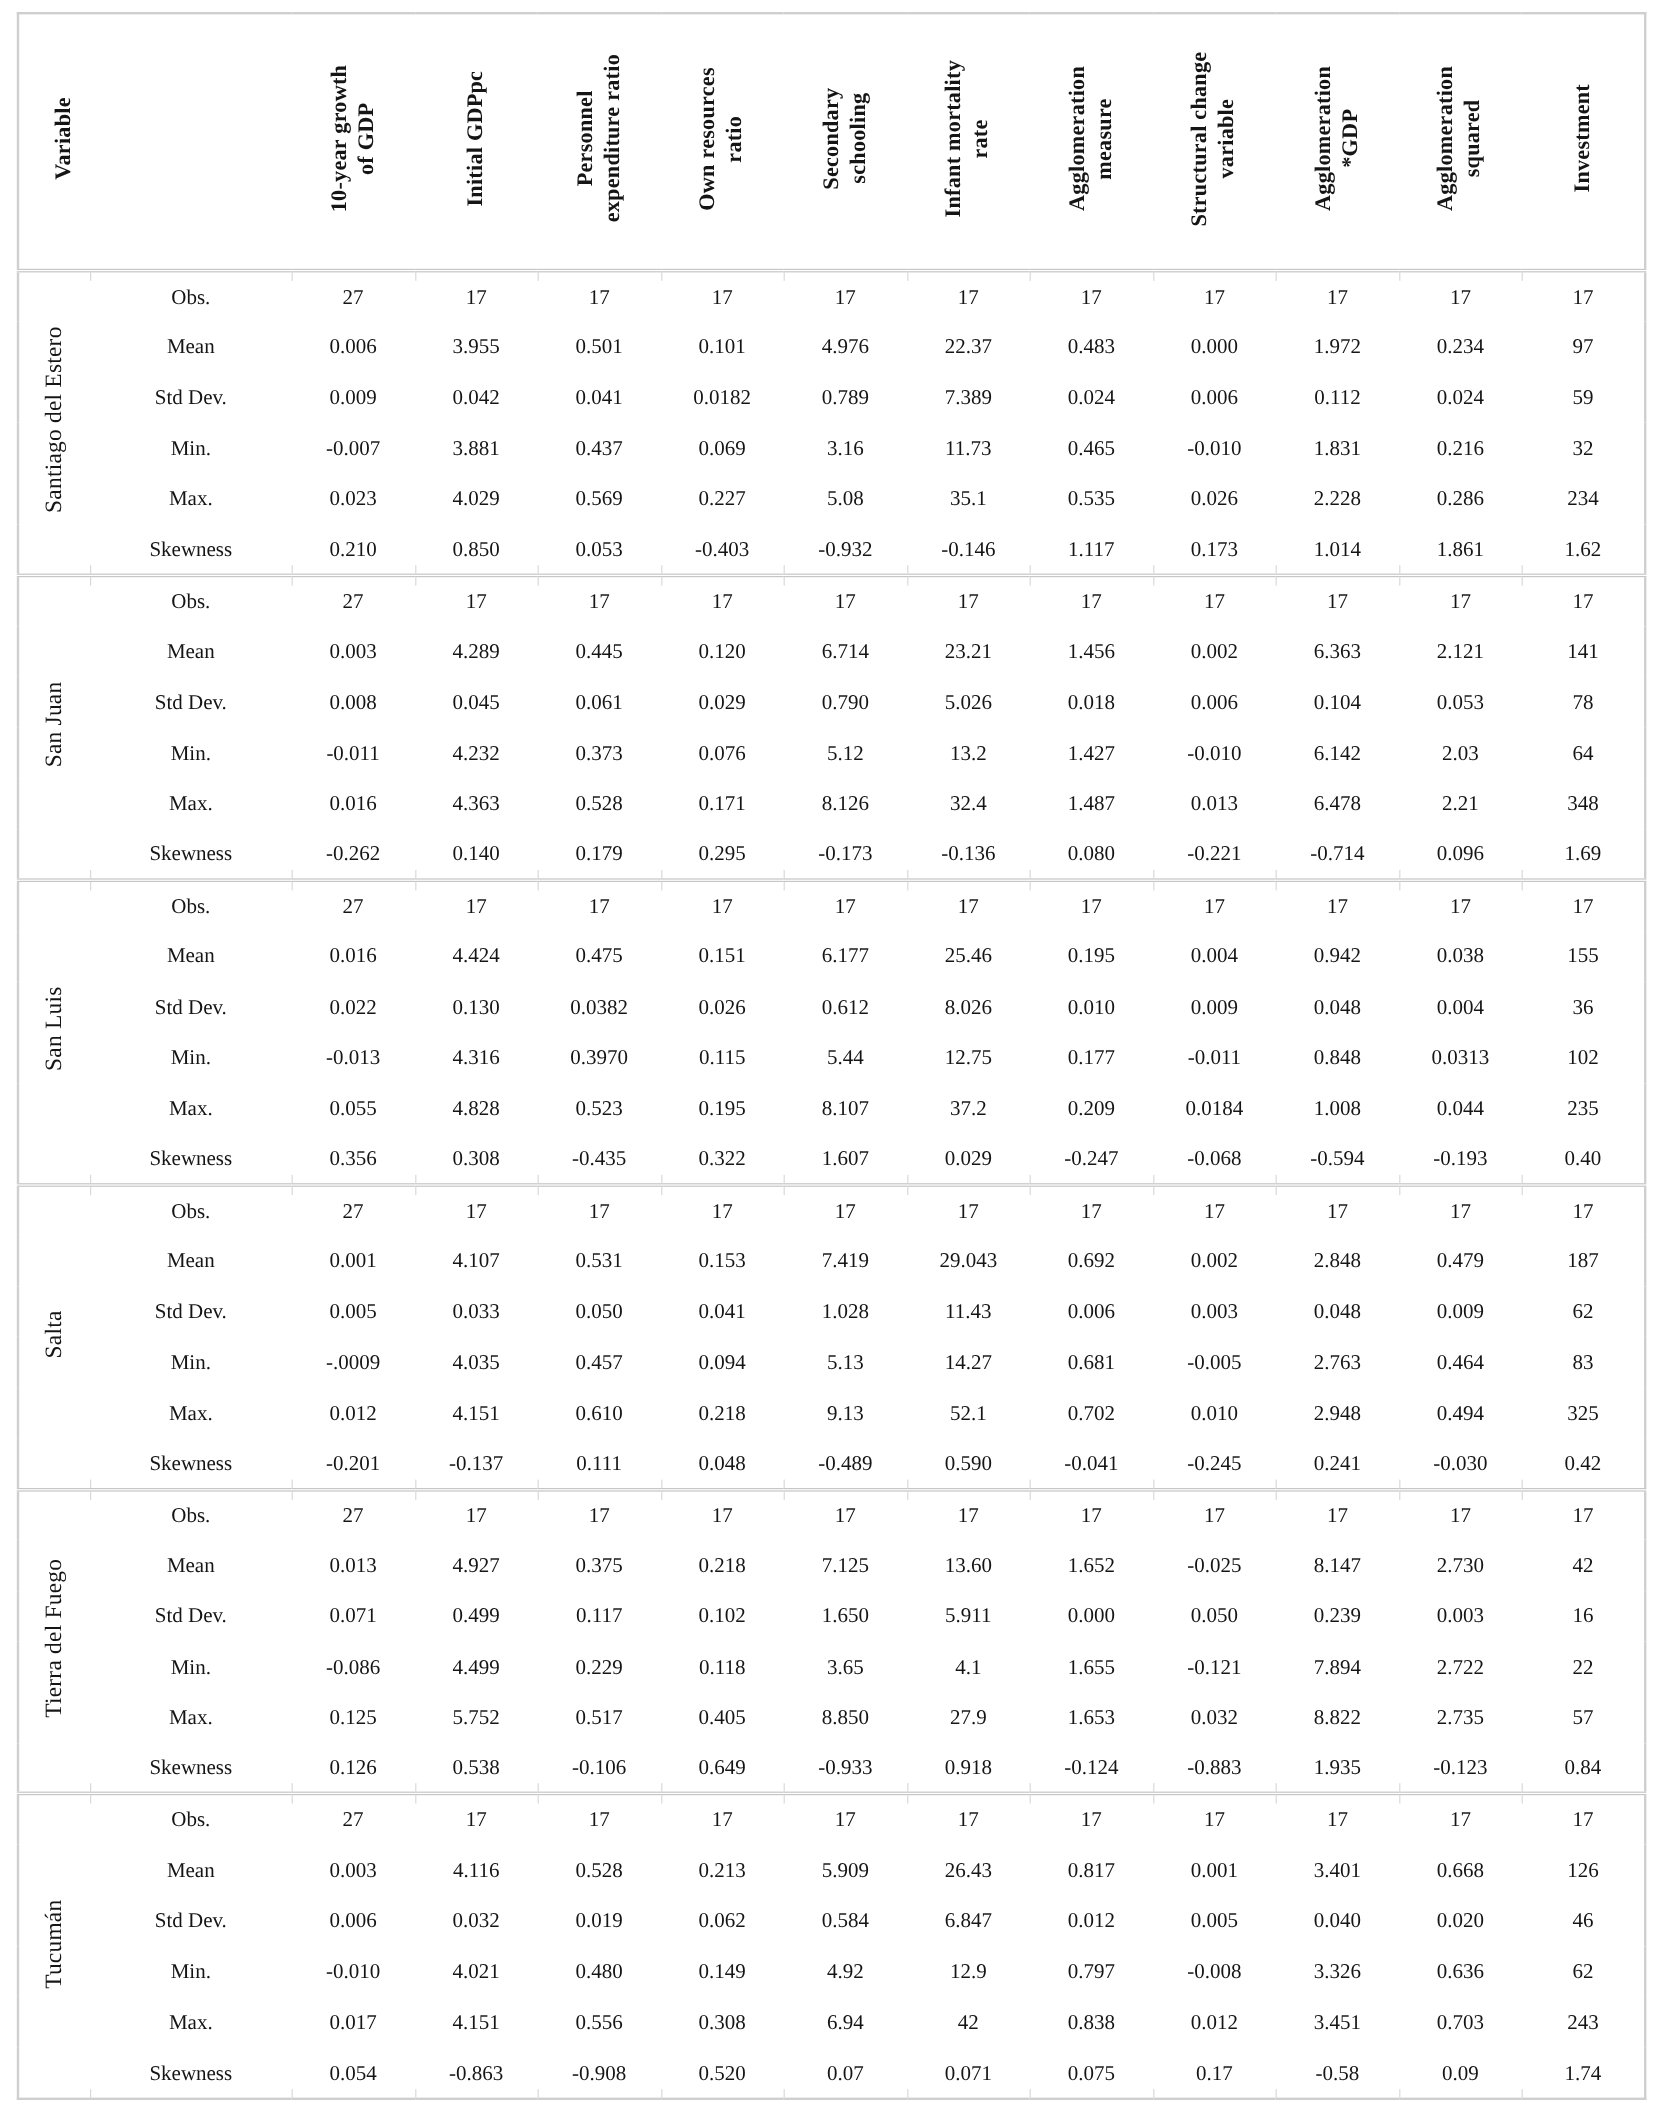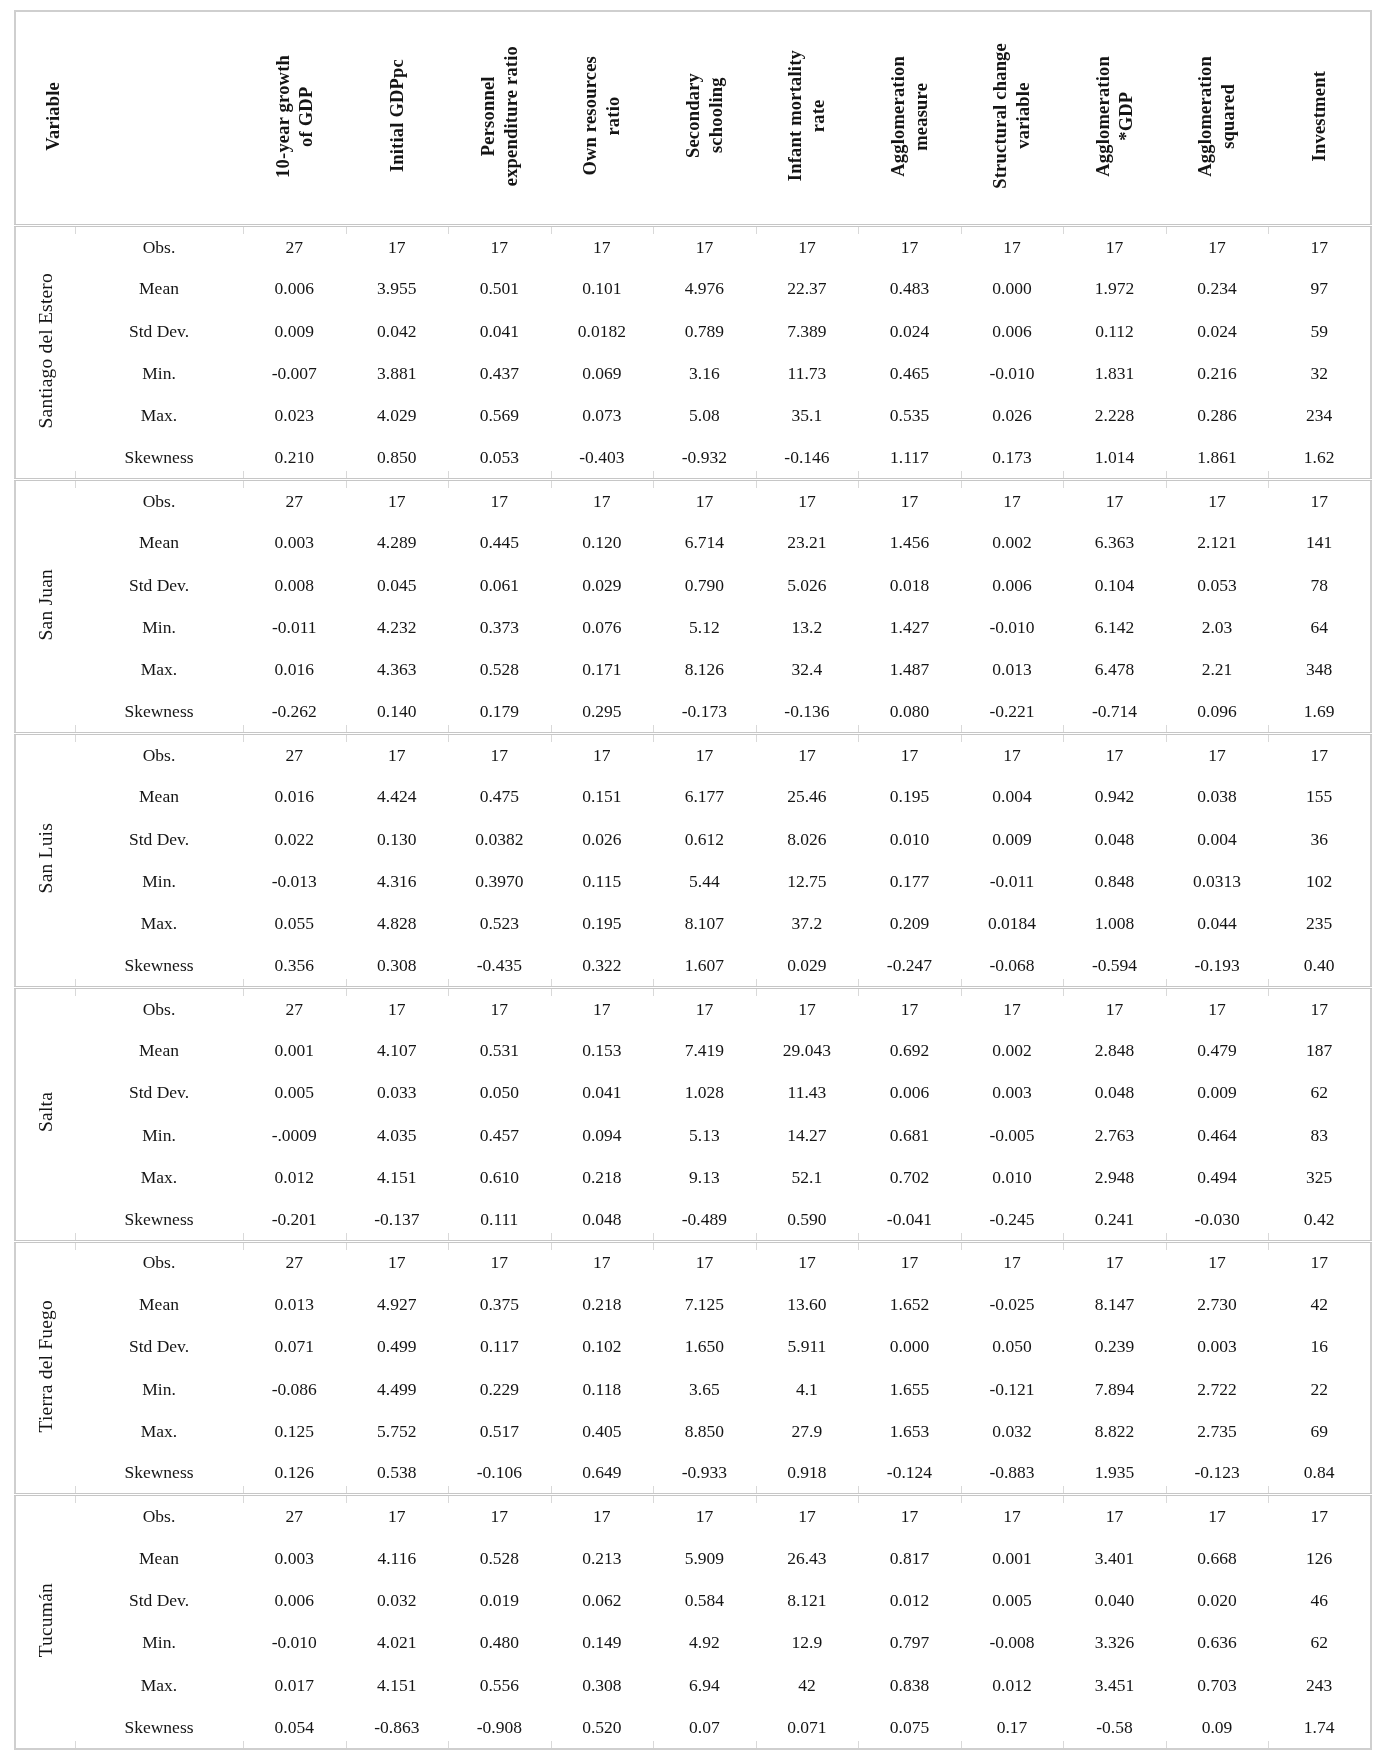--- a/index.html
+++ b/index.html
@@ -153,21 +153,21 @@
           <td>-0.010</td>
           <td>1.831</td>
           <td>0.216</td>
           <td>32</td>
         </tr>
         <tr>
           <th class="stat-label">Max.</th>
           <td>0.023</td>
           <td>4.029</td>
           <td>0.569</td>
-          <td>0.073</td>
+          <td>0.227</td>
           <td>5.08</td>
           <td>35.1</td>
           <td>0.535</td>
           <td>0.026</td>
           <td>2.228</td>
           <td>0.286</td>
           <td>234</td>
         </tr>
         <tr class="section-end">
           <th class="stat-label">Skewness</th>
@@ -500,21 +500,21 @@
           <td>0.125</td>
           <td>5.752</td>
           <td>0.517</td>
           <td>0.405</td>
           <td>8.850</td>
           <td>27.9</td>
           <td>1.653</td>
           <td>0.032</td>
           <td>8.822</td>
           <td>2.735</td>
-          <td>69</td>
+          <td>57</td>
         </tr>
         <tr class="section-end">
           <th class="stat-label">Skewness</th>
           <td>0.126</td>
           <td>0.538</td>
           <td>-0.106</td>
           <td>0.649</td>
           <td>-0.933</td>
           <td>0.918</td>
           <td>-0.124</td>
@@ -552,21 +552,21 @@
           <td>0.668</td>
           <td>126</td>
         </tr>
         <tr>
           <th class="stat-label">Std Dev.</th>
           <td>0.006</td>
           <td>0.032</td>
           <td>0.019</td>
           <td>0.062</td>
           <td>0.584</td>
-          <td>8.121</td>
+          <td>6.847</td>
           <td>0.012</td>
           <td>0.005</td>
           <td>0.040</td>
           <td>0.020</td>
           <td>46</td>
         </tr>
         <tr>
           <th class="stat-label">Min.</th>
           <td>-0.010</td>
           <td>4.021</td>

